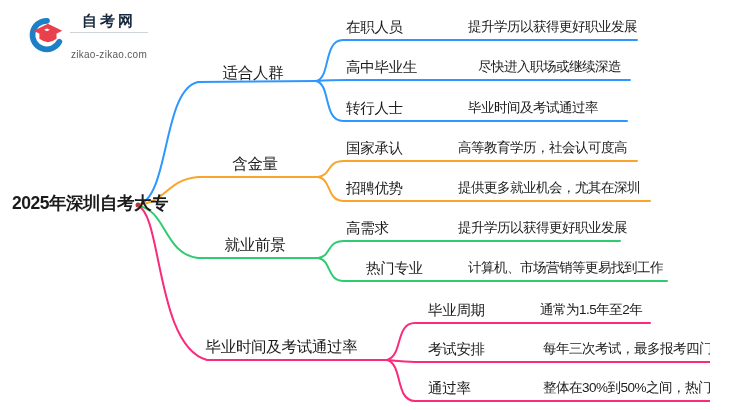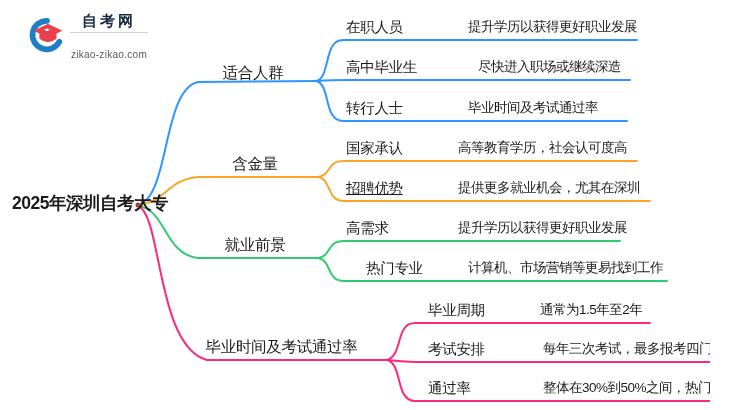--- a/index.html
+++ b/index.html
@@ -81,21 +81,21 @@
 
   <div class="txt dt" style="left:478px;bottom:334px;">尽快进入职场或继续深造</div>
   <div class="txt kw" style="left:346px;bottom:334px;">高中毕业生</div>
 
   <div class="txt kw" style="left:346px;bottom:293px;">转行人士</div>
   <div class="txt dt" style="left:468px;bottom:293px;">毕业时间及考试通过率</div>
 
   <div class="txt kw" style="left:346px;bottom:253px;">国家承认</div>
   <div class="txt dt" style="left:458px;bottom:253px;">高等教育学历，社会认可度高</div>
 
-  <div class="txt kw" style="left:346px;bottom:213px;text-decoration:underline;">招聘优势</div>
+  <div class="txt kw" style="left:346px;bottom:213px;">招聘优势</div>
   <div class="txt dt" style="left:458px;bottom:213px;">提供更多就业机会，尤其在深圳</div>
 
   <div class="txt kw" style="left:346px;bottom:173px;">高需求</div>
   <div class="txt dt" style="left:458px;bottom:173px;">提升学历以获得更好职业发展</div>
 
   <div class="txt kw" style="left:366px;bottom:133px;">热门专业</div>
   <div class="txt dt" style="left:468px;bottom:133px;">计算机、市场营销等更易找到工作</div>
 
   <div class="txt kw" style="left:428px;bottom:91px;">毕业周期</div>
   <div class="txt dt" style="left:540px;bottom:91px;">通常为1.5年至2年</div>

